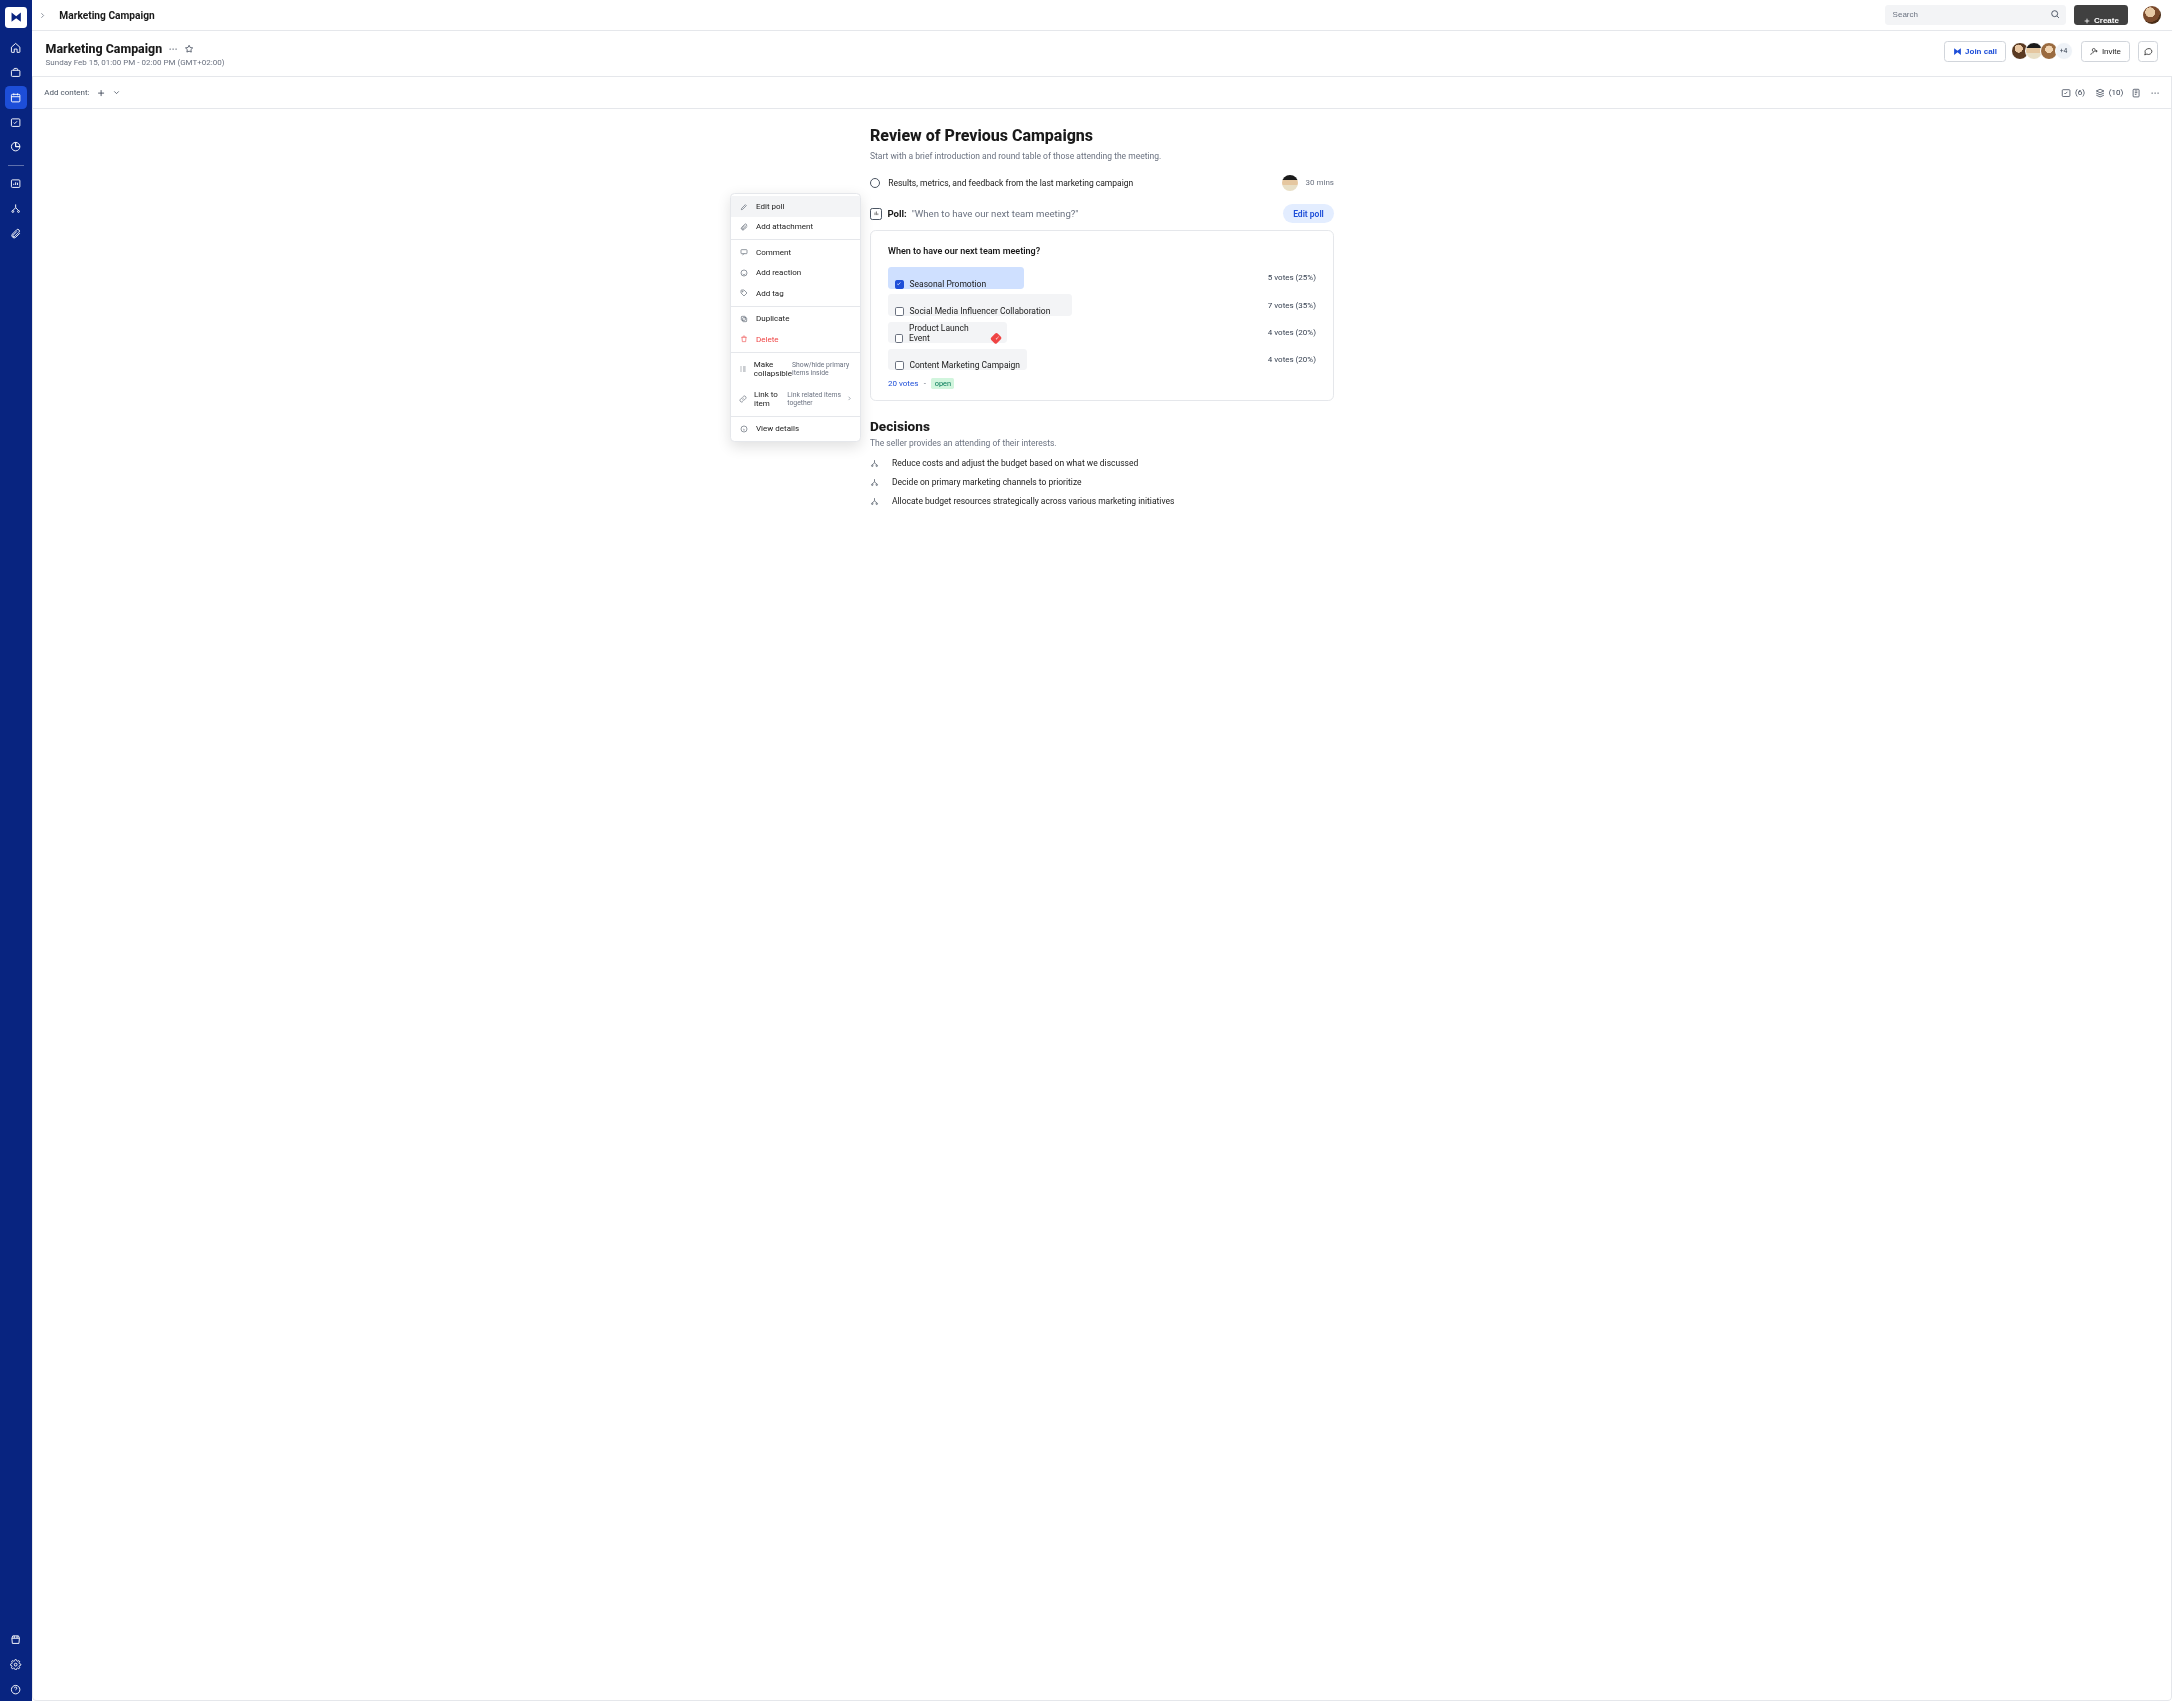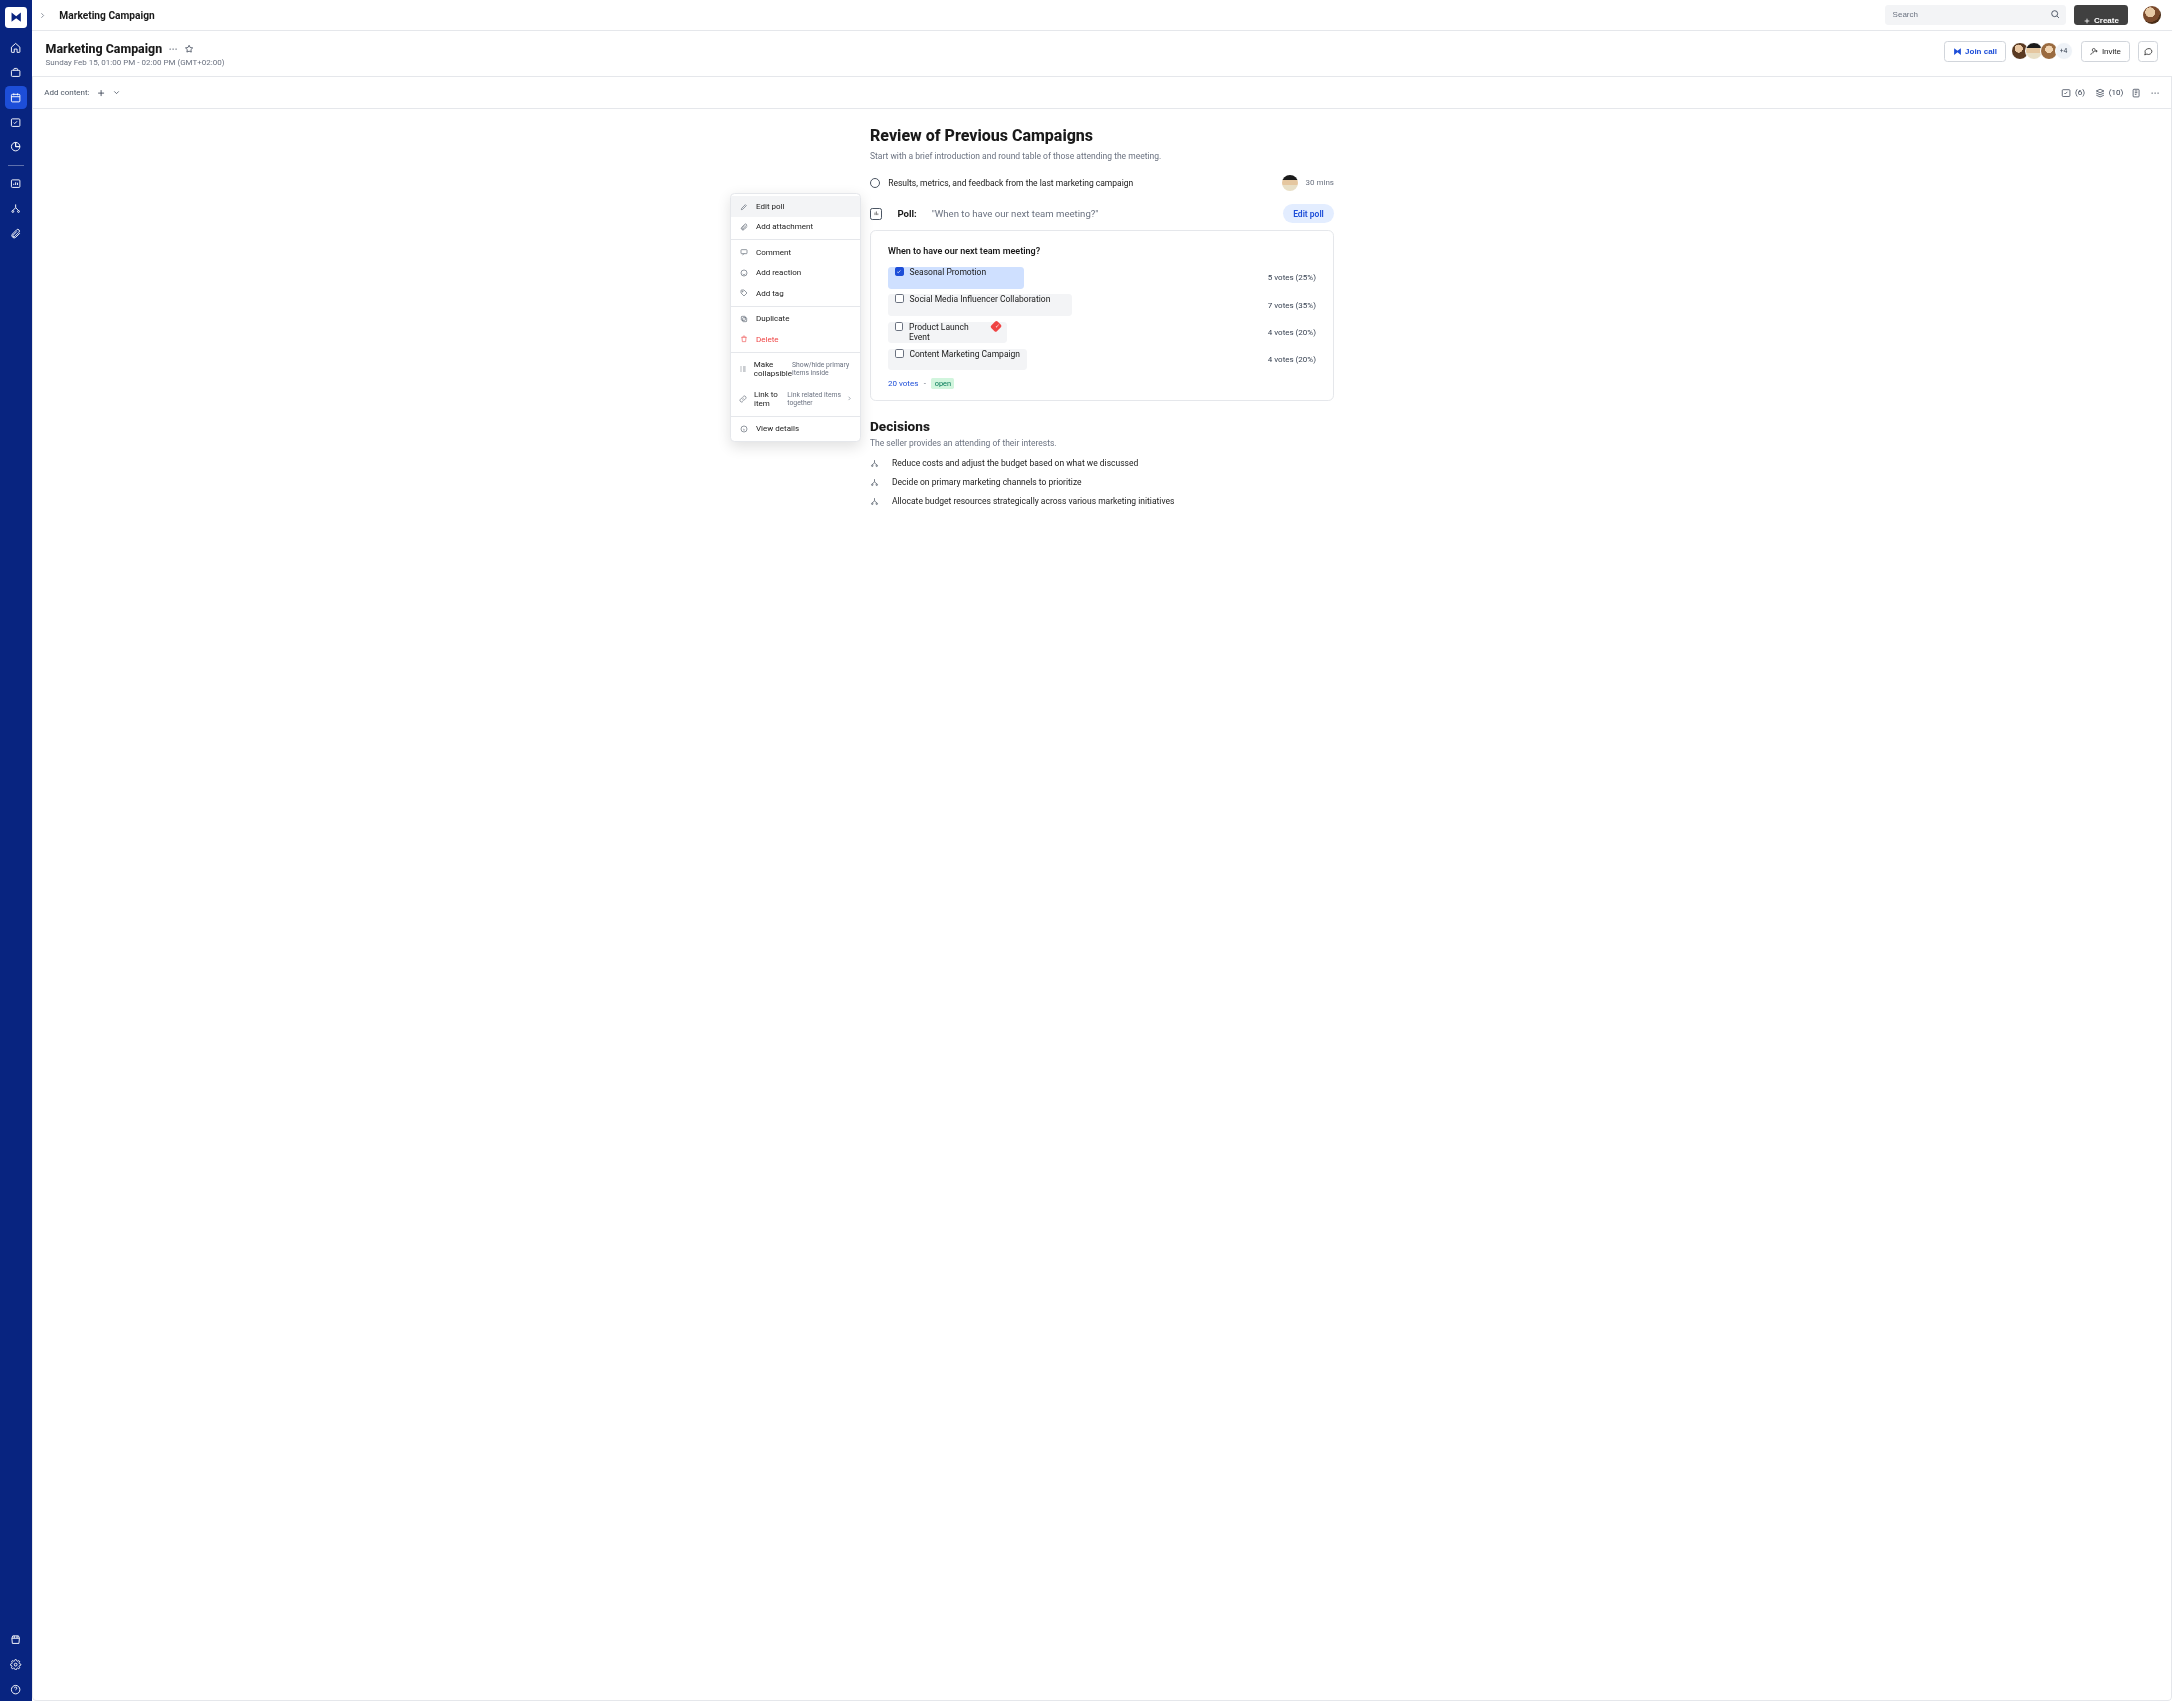--- a/index.html
+++ b/index.html
@@ -63,31 +63,31 @@
 .agenda-row .circle { width:10.2px; height:10.2px; border:1.1px solid #4b5563; border-radius:50%; flex-shrink:0;}
 .agenda-row .txt { flex:1; font-size:8.5px; color:#1a1a1a; }
 .agenda-row .asgn { display:flex; align-items:center; gap:8px; }
 .agenda-row .asgn .mini-av { width:16px; height:16px; border-radius:50%; background: linear-gradient(#1a1a1a 0 30%, #e5c7a0 31% 60%, #e8dfc6 61% 100%);}
 .agenda-row .dur { color:#6b7280; font-size:8px; }
 
 
 .poll-header-row { display:flex; align-items:center; margin-bottom:6.8px; position:relative;}
 .poll-header-row .gutter { position:absolute; left:-32px; top:1.1px; display:flex; gap:3.4px; color:#6b7280; }
 .gutter span { cursor:pointer; }
-.poll-label-wrap { display:flex; align-items:center; gap:15px; font-size:9.6px; }
+.poll-label-wrap { display:flex; align-items:center; gap:5px; font-size:9.6px; }
 .poll-label-wrap .picon { width:12.4px; height:12.4px; border:0.6px solid #4b5563; border-radius:2.3px; display:flex; align-items:center; justify-content:center;}
 .poll-label-wrap strong { font-weight:700; }
 .poll-label-wrap .q { color:#6b7280; }
 .edit-poll-pill { margin-left:auto; background:#e3edff; color:#1d4ed8; font-weight:600; font-size:8.5px; padding:4.5px 10.2px; border-radius:565px; cursor:pointer;}
 
 
 .poll-card { border:0.6px solid #e5e7eb; border-radius:5.7px; padding:14.7px 17px 11.3px 17px; margin-bottom:17px;}
 .poll-card .pq { font-size:9px; font-weight:600; margin-bottom:11.3px;}
 .poll-opt-row { display:flex; align-items:center; margin-bottom:5.7px; }
-.poll-opt { height:21.5px; border-radius:3.4px; background:#f3f4f6; display:flex; align-items:flex-start; padding:0 6.8px; gap:5.7px; font-size:8.5px;}
+.poll-opt { height:21.5px; border-radius:3.4px; background:#f3f4f6; display:flex; align-items:flex-end; padding:0 6.8px; gap:5.7px; font-size:8.5px;}
 .poll-opt .chk { width:9px; height:9px; border:0.8px solid #6b7280; border-radius:1.7px; background:#fff; display:flex; align-items:center; justify-content:center;}
 .poll-opt.sel { background:#cfe0ff; }
 .poll-opt.sel .chk { background:#1d4ed8; border-color:#1d4ed8; }
 .poll-opt .badge { width:9px;height:9px; background:#ef4444; border-radius:1.7px; transform:rotate(45deg); position:relative;}
 .poll-opt .badge::after{content:"✓"; color:#fff; font-size:5.7px; position:absolute; left:1.7px; top:0; transform:rotate(-45deg);}
 .vote-txt { margin-left:auto; color:#374151; font-size:8px; }
 .poll-footer { margin-top:9px; font-size:8px; }
 .poll-footer .total { color:#1d4ed8; cursor:pointer;}
 .poll-footer .dash { color:#6b7280; margin:0 3.4px;}
 .poll-footer .state { background:#d1f5dd; color:#047857; padding:1.1px 3.4px; border-radius:1.7px; font-size:7.4px;}

